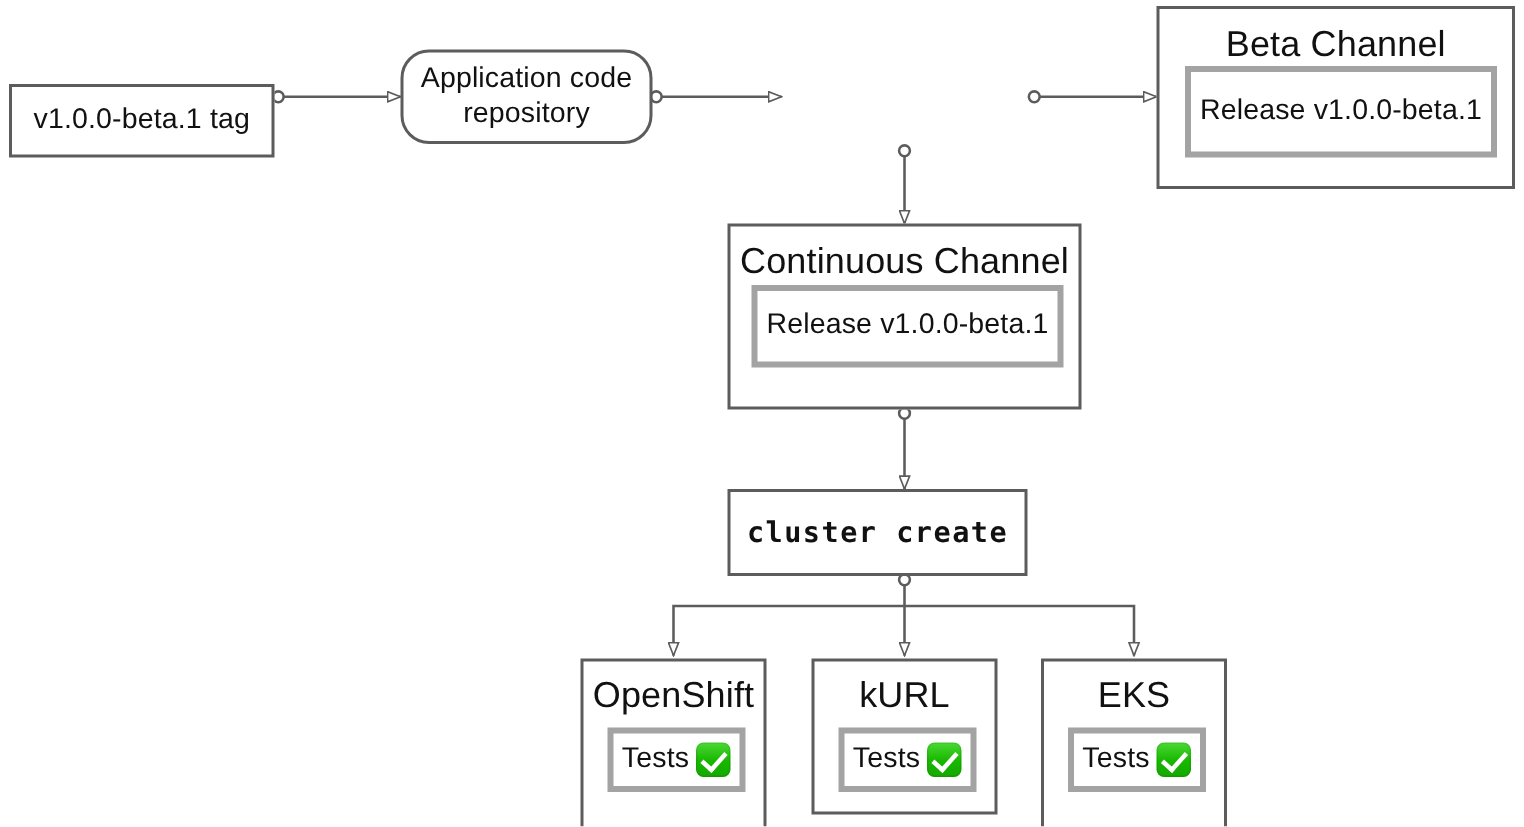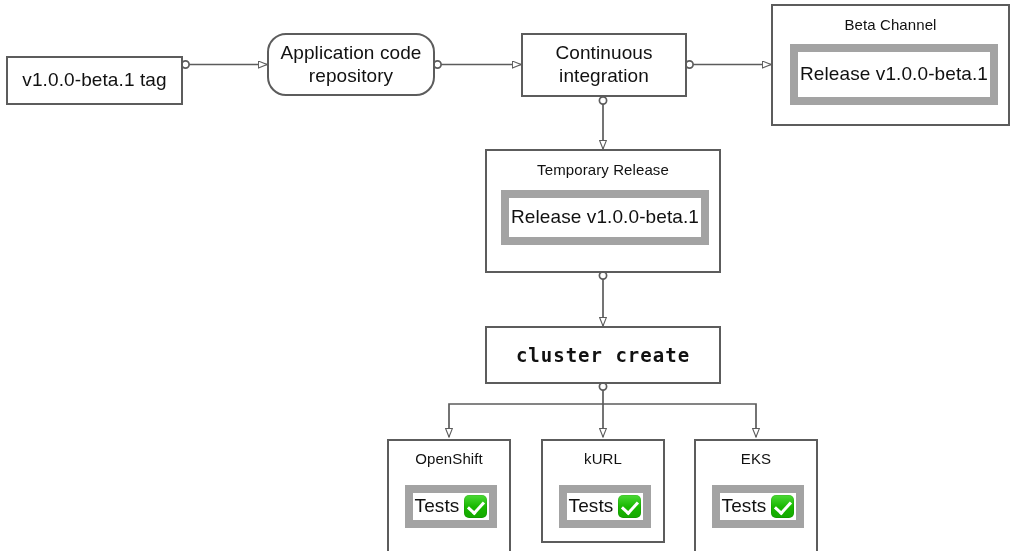--- a/index.html
+++ b/index.html
@@ -42,27 +42,27 @@
   }
   .node.container {
     display: block;
   }
   .container-title {
     position: absolute;
     left: 0;
     right: 0;
     text-align: center;
     color: #111111;
-    font-size: 15px;
+    font-size: 24px;
     line-height: 1.2;
   }
   .inner-box {
     position: absolute;
     box-sizing: border-box;
-    border: 8px solid #a3a3a3;
+    border: 4px solid #a3a3a3;
     background: #ffffff;
     display: flex;
     align-items: center;
     justify-content: center;
     color: #111111;
     font-size: 19px;
   }
   .mono {
     font-family: "DejaVu Sans Mono", "Liberation Mono", monospace;
     font-weight: bold;
@@ -134,40 +134,36 @@
 
   <div class="node" style="left:6px; top:56px; width:177px; height:49px;">
     <span class="label-txt">v1.0.0-beta.1 tag</span>
   </div>
 
   <div class="node" style="left:267px; top:33px; width:168px; height:63px;border-radius:19px;">
     <span class="label-txt">Application code
 repository</span>
   </div>
 
-  <div class="node" style="left:521px; top:33px; width:166px; height:64px;">
-    <span class="label-txt">Continuous
-integration</span>
-  </div>
 
   <div class="node container" style="left:771px; top:4px; width:239px; height:122px;">
     <div class="container-title" style="top:10px;">Beta Channel</div>
     <div class="inner-box" style="left:17px; top:38px; width:208px; height:61px;">
       <span>Release v1.0.0-beta.1</span>
     </div>
   </div>
 
   <div class="node container" style="left:485px; top:149px; width:236px; height:124px;">
-    <div class="container-title" style="top:10px;">Temporary Release</div>
+    <div class="container-title" style="top:10px;">Continuous Channel</div>
     <div class="inner-box" style="left:14px; top:39px; width:208px; height:55px;">
       <span>Release v1.0.0-beta.1</span>
     </div>
   </div>
 
-  <div class="node" style="left:485px; top:326px; width:236px; height:58px;">
+  <div class="node" style="left:485px; top:326px; width:200px; height:58px;">
     <span class="mono">cluster create</span>
   </div>
 
   <div class="node container" style="left:387px; top:439px; width:124px; height:125px;">
     <div class="container-title" style="top:9px;">OpenShift</div>
     <div class="inner-box" style="left:16px; top:44px; width:92px; height:43px;">
       <span class="test-row">
         <span>Tests</span>
         <span class="check-badge"></span>
       </span>

